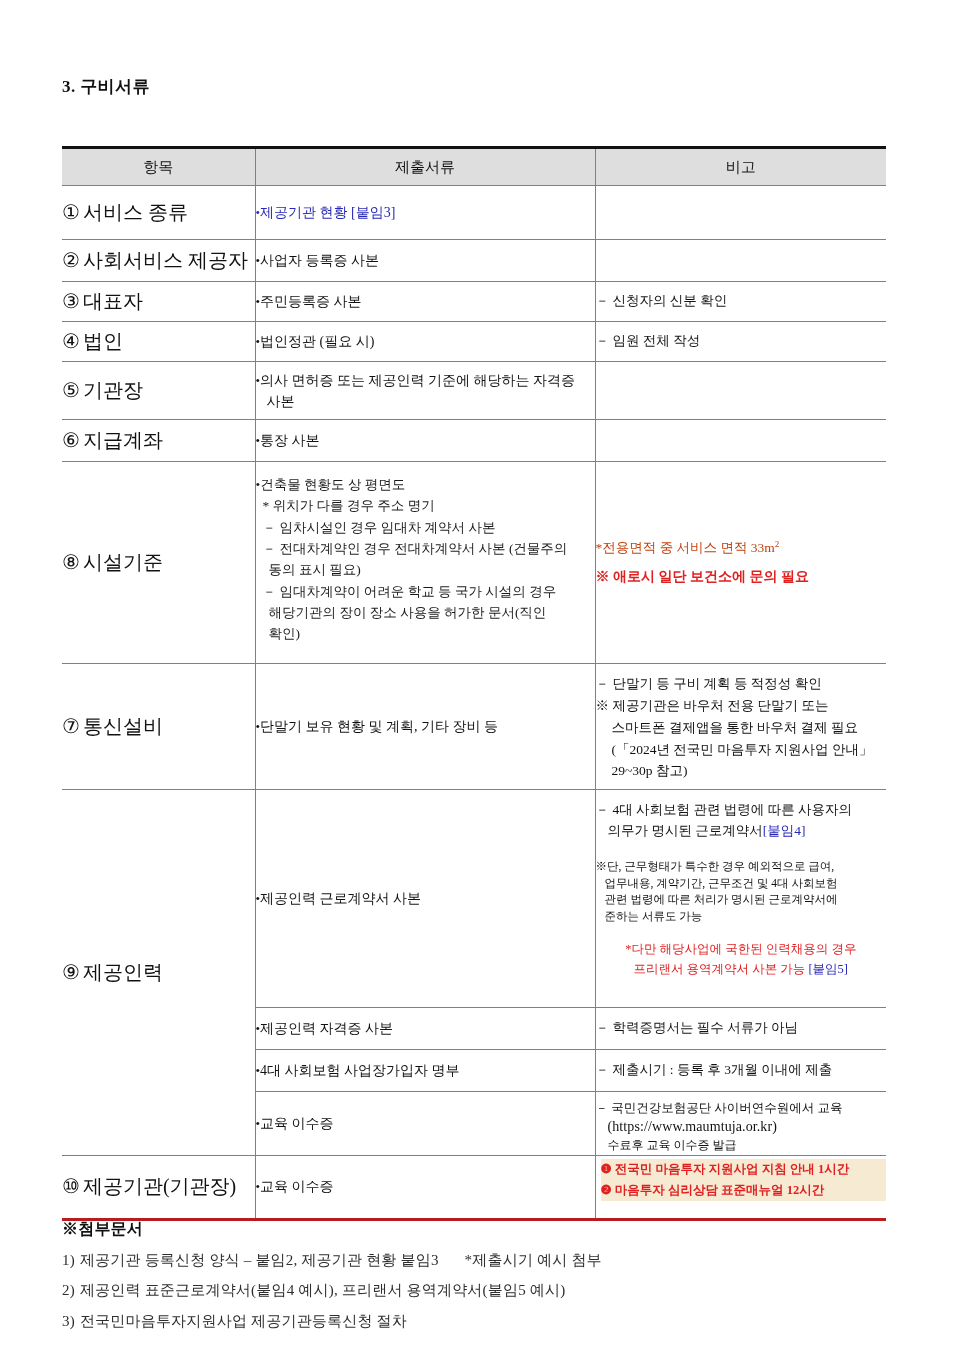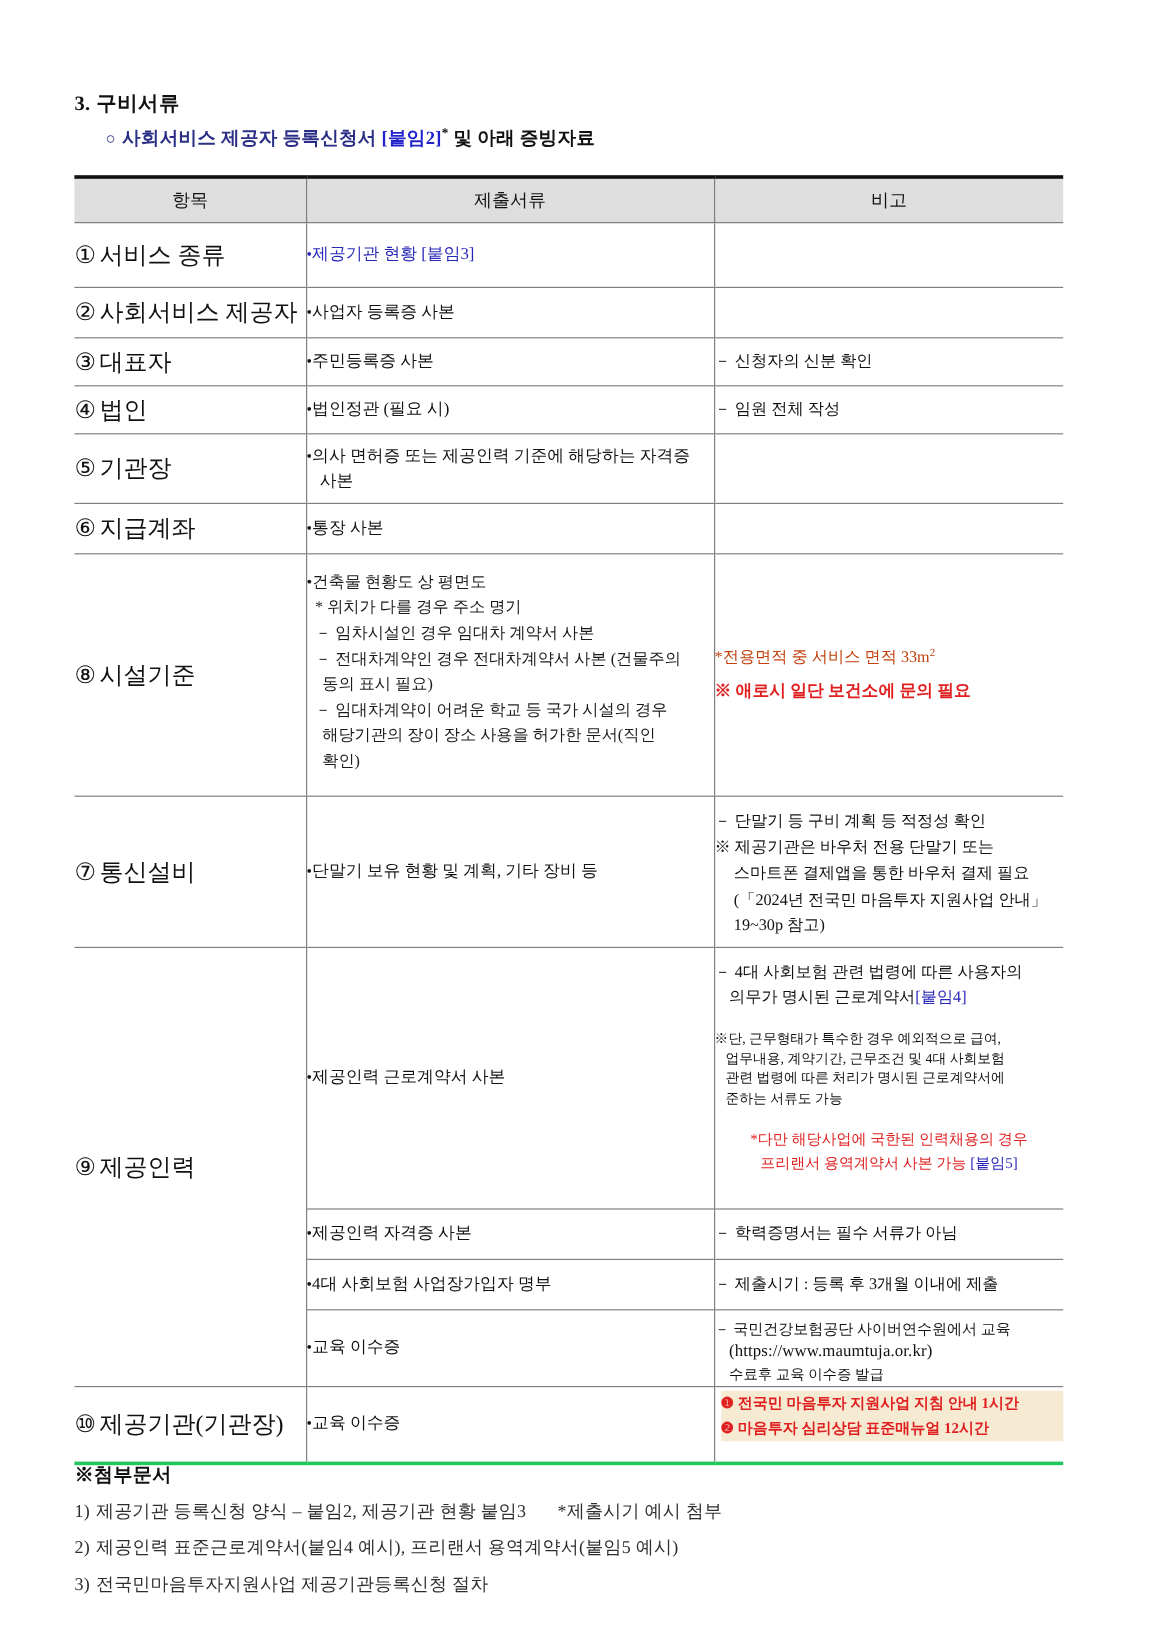--- a/index.html
+++ b/index.html
@@ -85,21 +85,21 @@
     border-top: 3px solid #111;
     border-bottom: 1px solid #808080;
     background: #dedede;
     text-align: center;
     font-size: 15px;
     font-weight: normal;
     height: 36px;
     color: #111;
   }
   table.docs tr.lastrow td {
-    border-bottom: 3px solid #22c55e;
+    border-bottom: 3px solid #b91c1c;
   }
 
   
   table.docs th:first-child, table.docs td:first-child { border-left: none; }
   table.docs th:last-child, table.docs td:last-child { border-right: none; }
 
   .cell-pad { padding: 7px 8px 7px 10px; }
   .item-label {
     font-size: 20px;
     padding: 9px 6px 9px 10px;
@@ -173,25 +173,20 @@
 </head>
 <body>
 
 <div class="page">
 
   <div class="sec-title">
     <span>3.</span>
     <span>구비서류</span>
   </div>
 
-  <div class="sub-title">
-    <span class="circ">○</span><span>사회서비스 제공자 등록신청서</span>
-    <span class="attach">[붙임2]</span><span class="star">*</span>
-    <span class="black">및 아래 증빙자료</span>
-  </div>
 
   <table class="docs">
     <colgroup>
         <col class="c1">
         <col class="c2">
         <col class="c3">
       </colgroup>
     <thead>
       <tr>
         <th>항목</th>
@@ -306,21 +301,21 @@
         </td>
         <td class="cell-pad">
           <div class="doc-line"><span class="bullet">•</span><span>단말기 보유 현황 및 계획, 기타 장비 등</span></div>
         </td>
         <td class="cell-pad" style="vertical-align:top;padding-top:9px">
           <div class="note" style="line-height:1.62">
             <span class="hang">－ 단말기 등 구비 계획 등 적정성 확인</span>
             <span class="hang">※ 제공기관은 바우처 전용 단말기 또는</span>
             <span style="display:block;padding-left:16px">스마트폰 결제앱을 통한 바우처 결제 필요</span>
             <span style="display:block;padding-left:16px">(「2024년 전국민 마음투자 지원사업 안내」</span>
-            <span style="display:block;padding-left:16px">19~30p 참고)</span>
+            <span style="display:block;padding-left:16px">29~30p 참고)</span>
           </div>
         </td>
       </tr>
 
       <tr style="height:218px">
         <td class="item-label" rowspan="4">
           <span class="num">⑨</span><span>제공인력</span>
         </td>
         <td class="cell-pad">
           <div class="doc-line"><span class="bullet">•</span><span>제공인력 근로계약서 사본</span></div>

